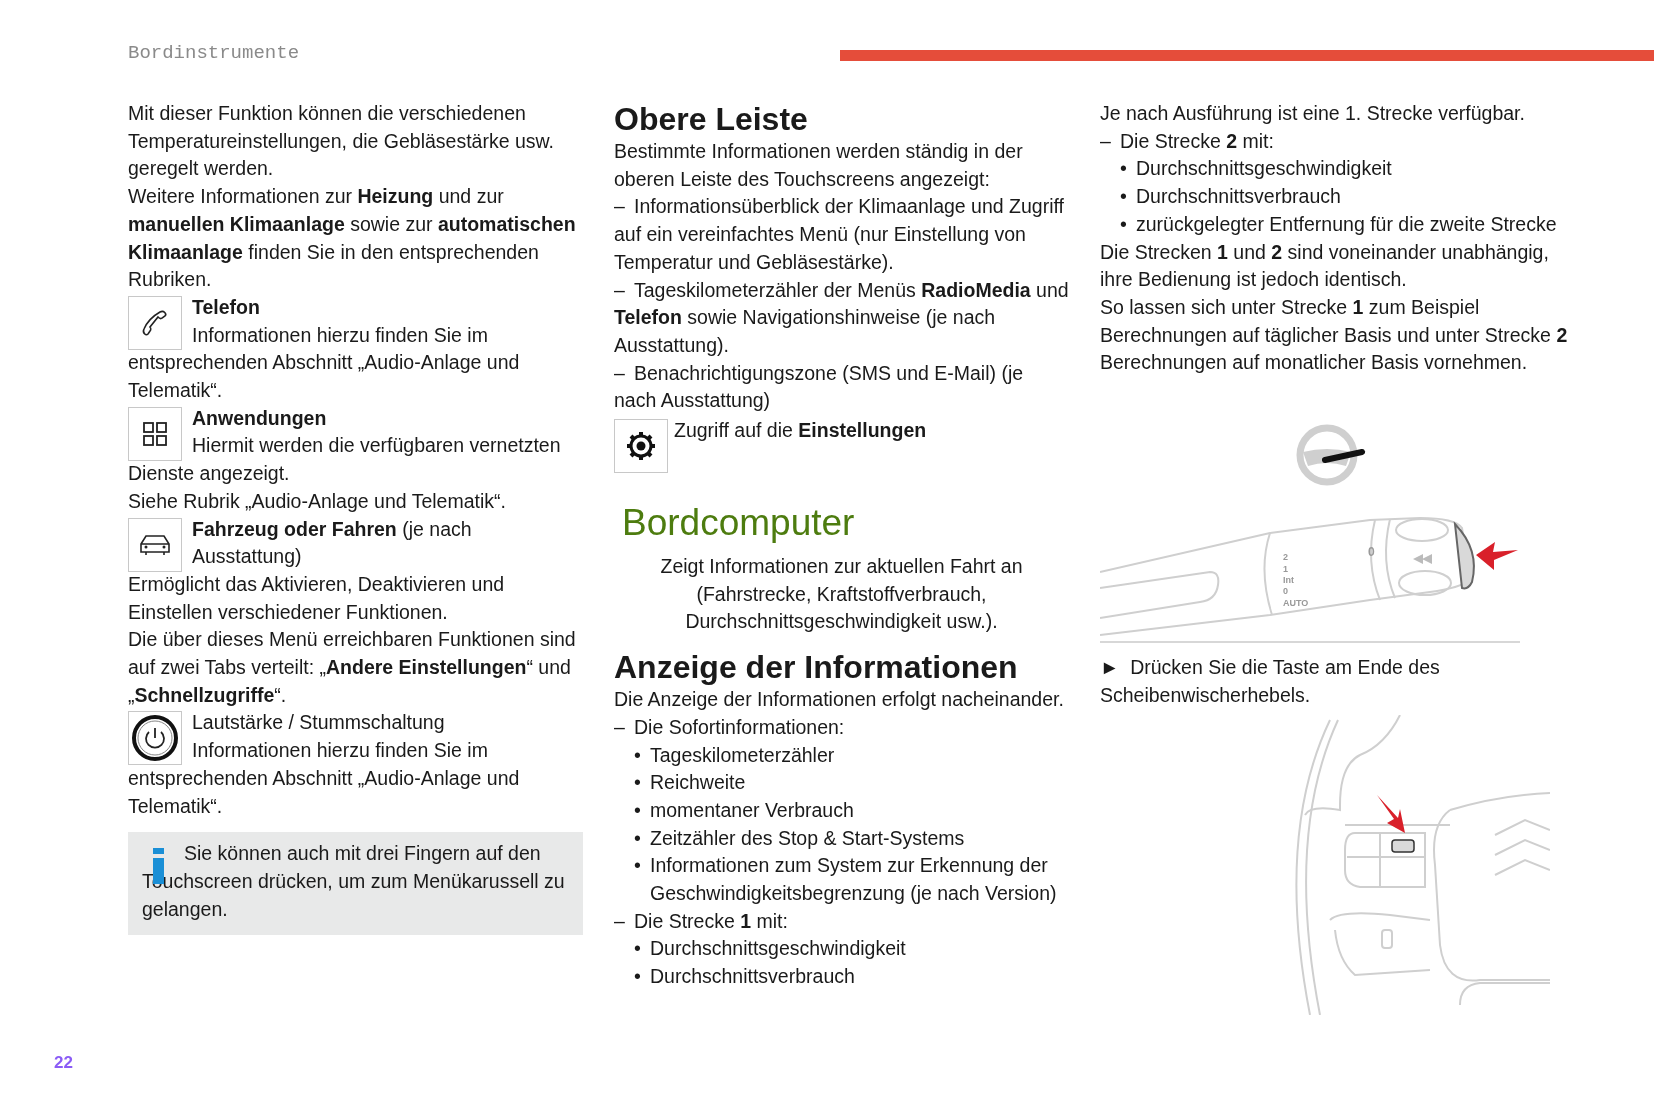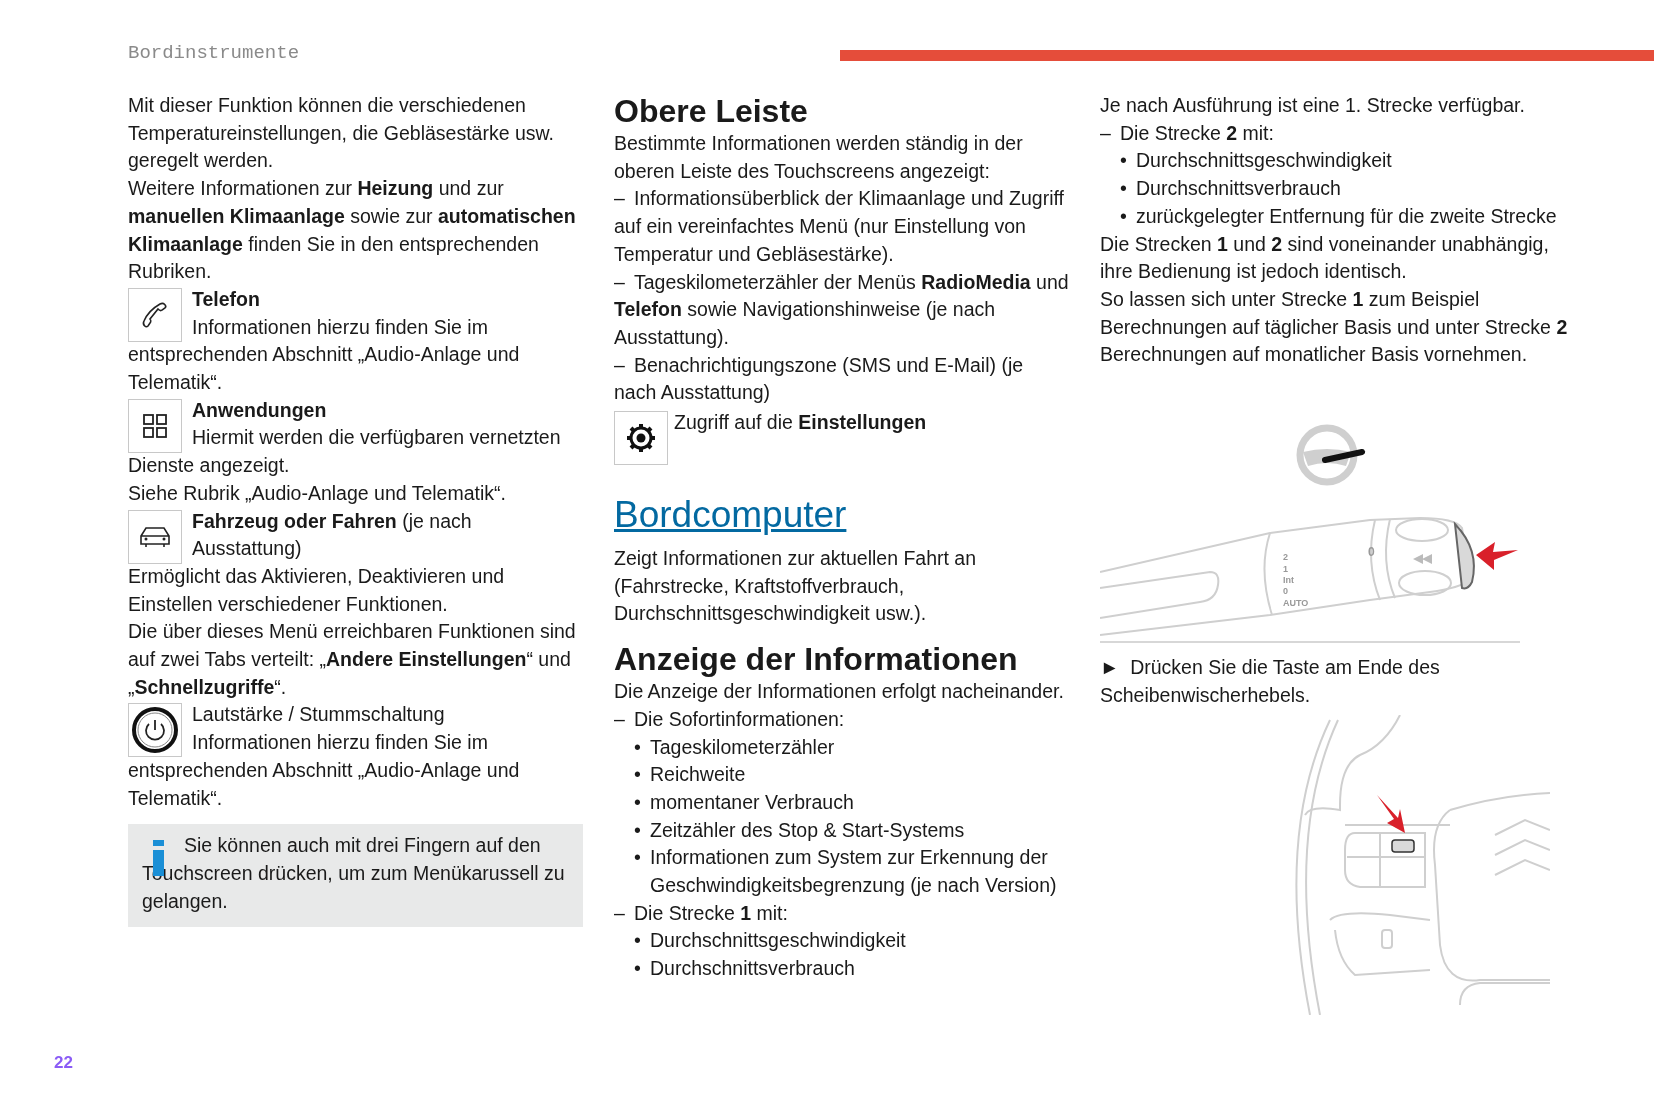--- a/index.html
+++ b/index.html
@@ -2,39 +2,39 @@
 <html><head>
 <meta charset="utf-8">
 <style>
   html, body { margin:0; padding:0; background:#ffffff; }
   body { width:1654px; height:1103px; position:relative; overflow:hidden;
          font-family:"Liberation Sans", sans-serif; color:#1a1a1a; }
   .header-title { position:absolute; left:128px; top:42px; font-size:19px; color:#8a8a8a;font-family:Liberation Mono, monospace; }
   .header-bar { position:absolute; left:840px; top:50px; width:814px; height:11px; background:#e54d3a; }
   .page-number { position:absolute; left:54px; top:1053px; font-size:17px; font-weight:bold; color:#8b5cf6; }
 
-  .col { position:absolute; top:92px; font-size:19.5px; line-height:27.7px; }
+  .col { position:absolute; top:100px; font-size:19.5px; line-height:27.7px; }
   .col1 { left:128px; width:455px; }
   .col2 { left:614px; width:455px; }
   .col3 { left:1100px; width:470px; }
   p { margin:0; }
   b { font-weight:bold; }
 
   .icon-row { position:relative; padding-left:64px; min-height:55px; }
   .icon-box { position:absolute; left:0; top:2px; width:54px; height:54px; border:1px solid #c8c8c8;
               box-sizing:border-box; display:flex; align-items:center; justify-content:center; background:#fff; }
   .icon-box svg { display:block; }
 
   .info-box { background:#e8e9e9; margin-top:12px; padding:8px 14px 12px 14px; position:relative; }
   .info-box .info-icon { position:absolute; left:25px; top:16px; width:11px; height:36px; }
   .info-box .info-icon .dot { width:11px; height:6px; background:#1a8fd6; }
   .info-box .info-icon .bar { width:11px; height:26px; background:#1a8fd6; margin-top:4px; }
 
   h2.section-bold { font-size:32px; font-weight:bold; margin:0; line-height:38px; color:#1a1a1a; }
-  h2.section-light { font-size:37px; font-weight:normal; margin:0; line-height:44px; color:#0369a1;text-decoration:underline; }
+  h2.section-light { font-size:37px; font-weight:normal; margin:8px; line-height:44px; color:#4d7c0f; }
   .dash { display:inline-block; width:20px; }
   .bullet-item { padding-left:36px; text-indent:-16px; }
   .bullet-item .b { display:inline-block; width:16px; text-indent:0; }
   .settings-row { position:relative; padding-left:40px; min-height:58px; margin-top:2px; }
 
   .figure { position:absolute; }
 </style>
 </head>
 <body>
 
@@ -126,21 +126,21 @@
             <line x1="24.5" y1="24.5" x2="27" y2="27"></line>
             <line x1="27" y1="7" x2="24.5" y2="9.5"></line>
             <line x1="7" y1="27" x2="9.5" y2="24.5"></line>
           </g>
         </svg>
     </div>
     <p><span class="dash">–</span><span>Zugriff auf die </span><b>Einstellungen</b></p>
   </div>
 
   <h2 class="section-light" style="margin-top:26px;">Bordcomputer</h2>
-  <p style="margin-top:8px;">Zeigt Informationen zur aktuellen Fahrt an (Fahrstrecke, Kraftstoffverbrauch, Durchschnittsgeschwindigkeit usw.).</p>
+  <p style="margin-top:8px;text-align:center;">Zeigt Informationen zur aktuellen Fahrt an (Fahrstrecke, Kraftstoffverbrauch, Durchschnittsgeschwindigkeit usw.).</p>
 
   <h2 class="section-bold" style="margin-top:12px;">Anzeige der Informationen</h2>
   <p>Die Anzeige der Informationen erfolgt nacheinander.</p>
   <p><span class="dash">–</span><span>Die Sofortinformationen:</span></p>
   <p class="bullet-item"><span class="b">•</span><span>Tageskilometerzähler</span></p>
   <p class="bullet-item"><span class="b">•</span><span>Reichweite</span></p>
   <p class="bullet-item"><span class="b">•</span><span>momentaner Verbrauch</span></p>
   <p class="bullet-item"><span class="b">•</span><span>Zeitzähler des Stop &amp; Start-Systems</span></p>
   <p class="bullet-item"><span class="b">•</span><span>Informationen zum System zur Erkennung der Geschwindigkeitsbegrenzung (je nach Version)</span></p>
   <p><span class="dash">–</span><span>Die Strecke </span><b>1</b><span> mit:</span></p>

